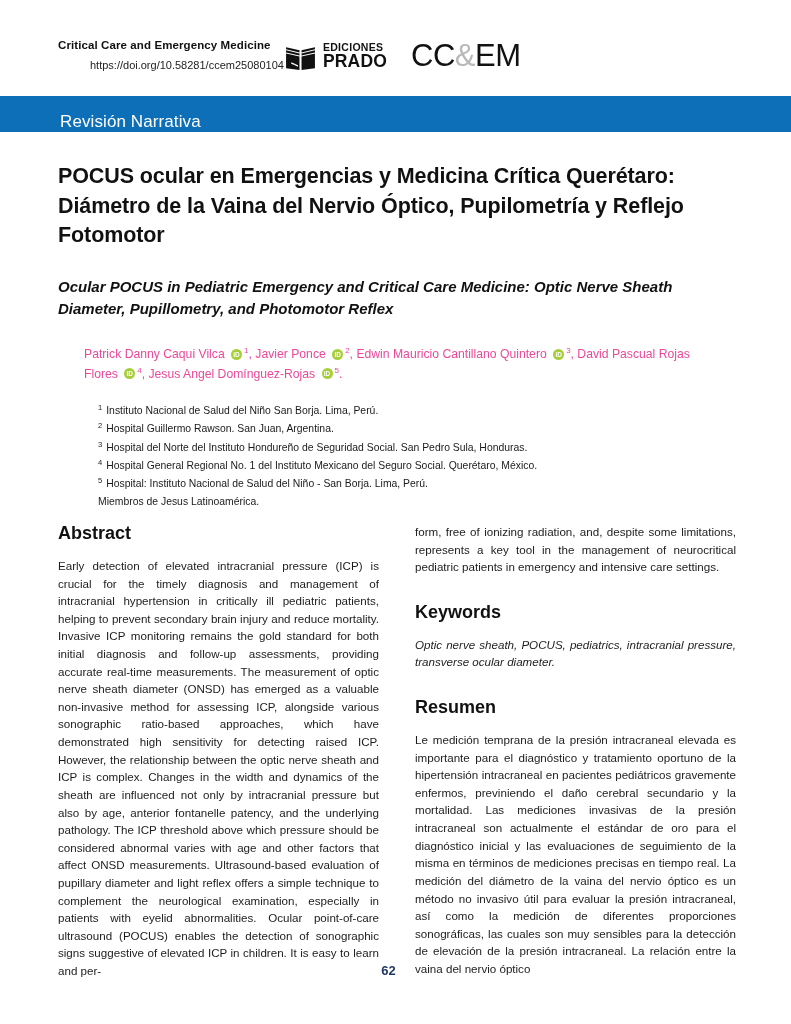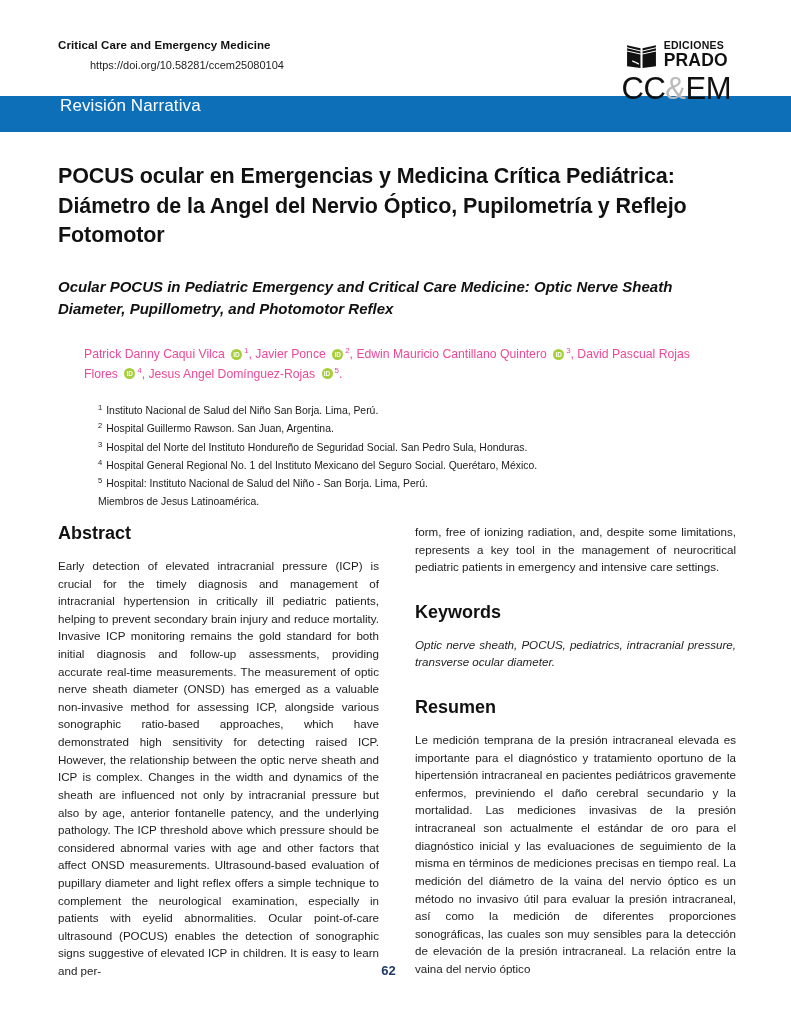--- a/index.html
+++ b/index.html
@@ -13,21 +13,20 @@
     font-family: "Liberation Sans", sans-serif;
     color: #1a1a1a;
     overflow: hidden;
     position: relative;
   }
 
   
   .header {
     display: flex;
     align-items: flex-start;
-    justify-content: space-between;
     padding: 36px 58px 0 58px;
     box-sizing: border-box;
     height: 96px;
   }
   .header-left { padding-top: 3px; }
   .journal-name {
     font-size: 11.5px;
     font-weight: bold;
     color: #111;
     letter-spacing: 0.1px;
@@ -37,23 +36,23 @@
     font-size: 11px;
     color: #222;
     margin-top: 6px;
     line-height: 1.2;
     padding-left: 32px;
   }
 
   .header-right {
     display: flex;
     align-items: center;
+    gap: 24px;
     padding-top: 2px;
     padding-right: 2px;
-    flex-direction: column;
   }
   .brand-prado {
     display: flex;
     align-items: center;
     gap: 6px;
   }
   .book-icon { flex: 0 0 auto; display:block; }
   .prado-text {
     line-height: 1;
   }
@@ -80,21 +79,21 @@
     white-space: nowrap;
   }
   .ccem .amp { color: #b9b9b9; }
 
   
   .banner {
     width: 100%;
     height: 36px;
     background: #0d6fb8;
     display: flex;
-    align-items: flex-start;
+    align-items: flex-end;
   }
   .banner-label {
     color: #ffffff;
     font-size: 17px;
     padding-left: 60px;
     letter-spacing: 0.1px;
   }
 
   
   .titleblock {
@@ -237,21 +236,21 @@
 
     <div class="ccem"><span>CC</span><span class="amp">&amp;</span><span>EM</span></div>
   </div>
 </div>
 
 <div class="banner">
   <span class="banner-label">Revisión Narrativa</span>
 </div>
 
 <div class="titleblock">
-  <h1 class="paper-title">POCUS ocular en Emergencias y Medicina Crítica Pediátrica: Diámetro de la Angel del Nervio Óptico, Pupilometría y Reflejo Fotomotor</h1>
+  <h1 class="paper-title">POCUS ocular en Emergencias y Medicina Crítica Querétaro: Diámetro de la Vaina del Nervio Óptico, Pupilometría y Reflejo Fotomotor</h1>
   <div class="paper-subtitle">Ocular POCUS in Pediatric Emergency and Critical Care Medicine: Optic Nerve Sheath Diameter, Pupillometry, and Photomotor Reflex</div>
 </div>
 
 <div class="authors"><span>Patrick Danny Caqui Vilca </span><span class="orcid"></span><span class="sup">1</span><span>,  </span><span>Javier Ponce </span><span class="orcid"></span><span class="sup">2</span><span>,  </span><span>Edwin Mauricio Cantillano Quintero </span><span class="orcid"></span><span class="sup">3</span><span>,  </span><span>David Pascual Rojas Flores </span><span class="orcid"></span><span class="sup">4</span><span>,  </span><span>Jesus Angel Domínguez-Rojas </span><span class="orcid"></span><span class="sup">5</span><span>. </span></div>
 
 <div class="affiliations">
   <div id="aff-rows">
       <div class="aff-row"><span class="aff-num">1</span><span>Instituto Nacional de Salud del Niño San Borja. Lima, Perú.</span></div>
       <div class="aff-row"><span class="aff-num">2</span><span>Hospital Guillermo Rawson. San Juan, Argentina.</span></div>
       <div class="aff-row"><span class="aff-num">3</span><span>Hospital del Norte del Instituto Hondureño de Seguridad Social. San Pedro Sula, Honduras.</span></div>

